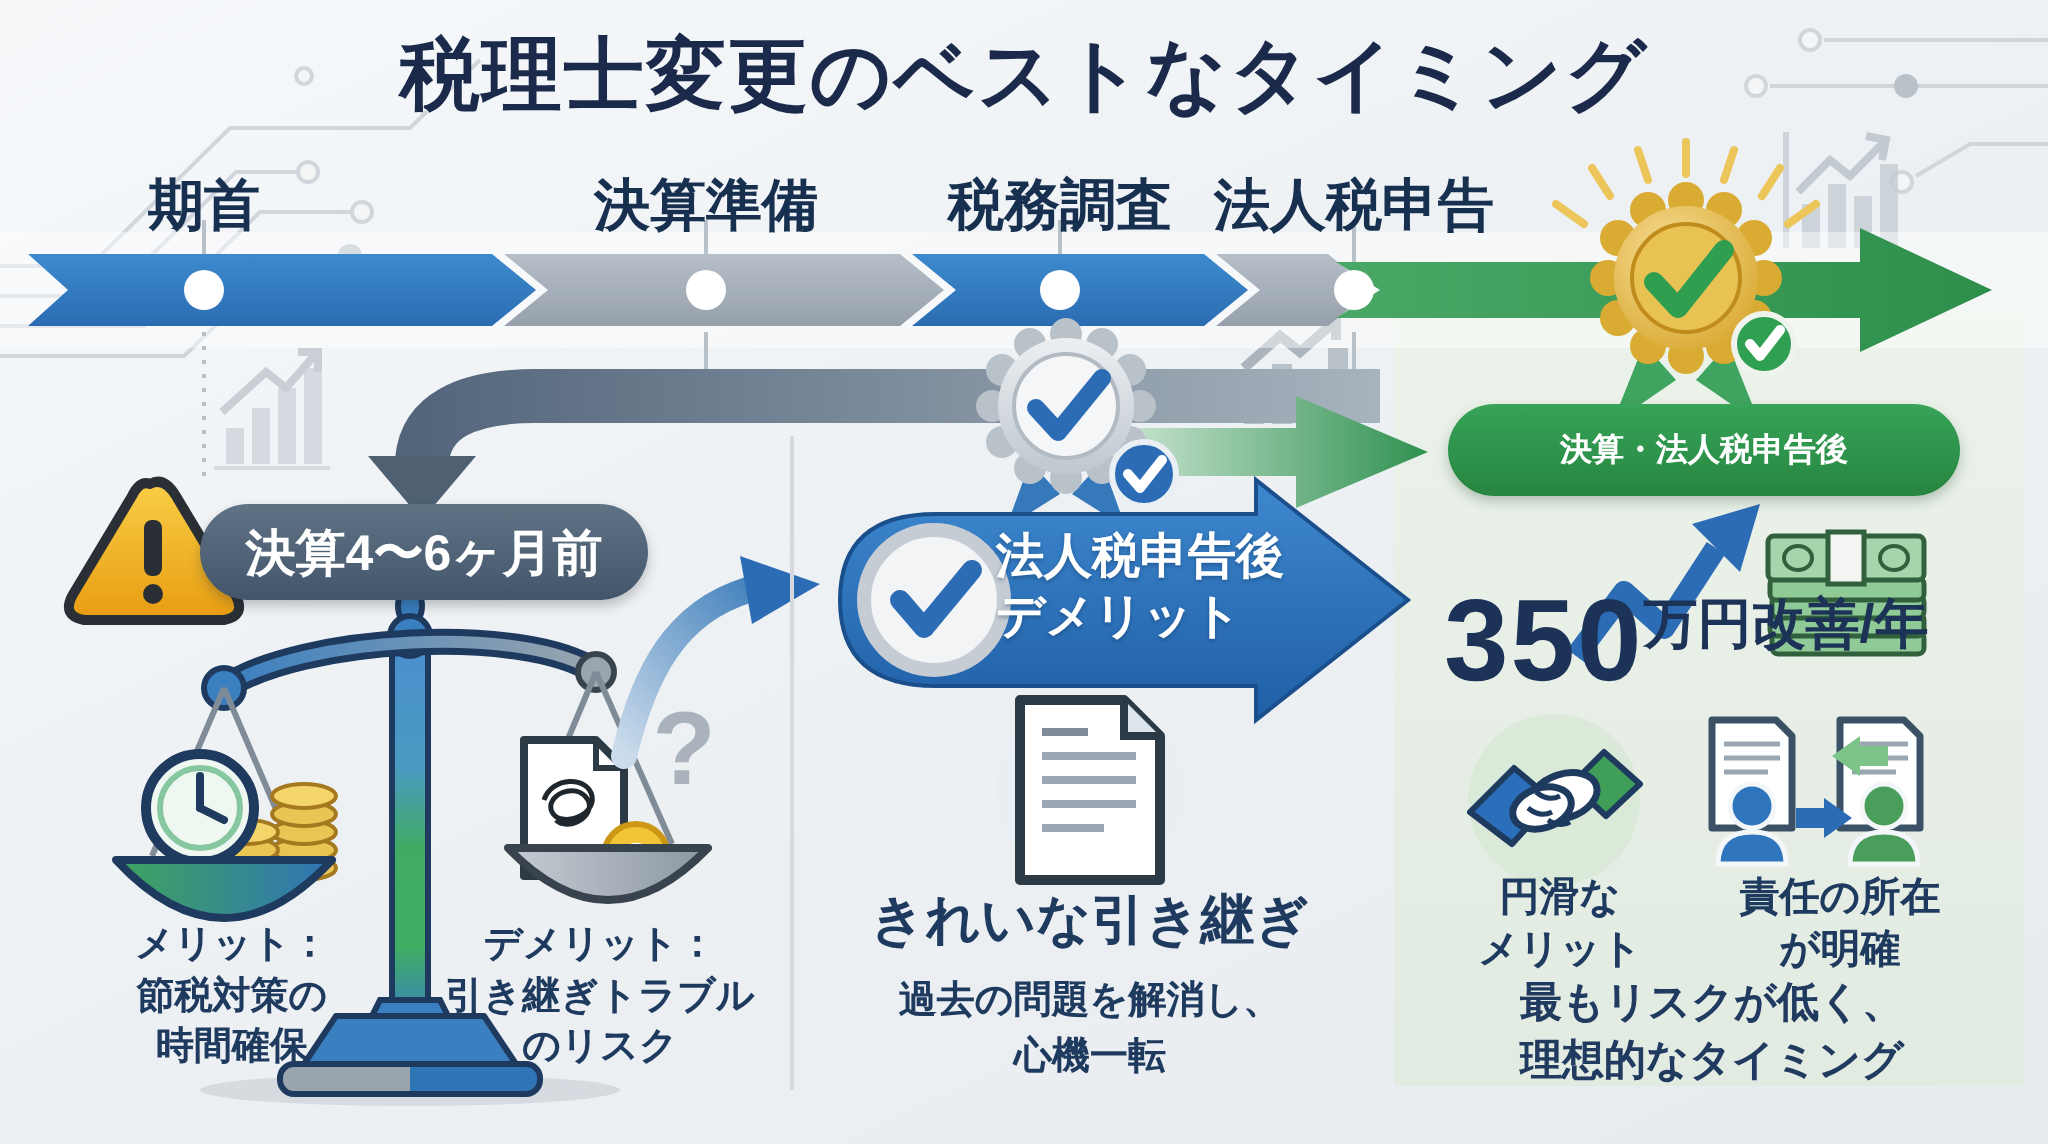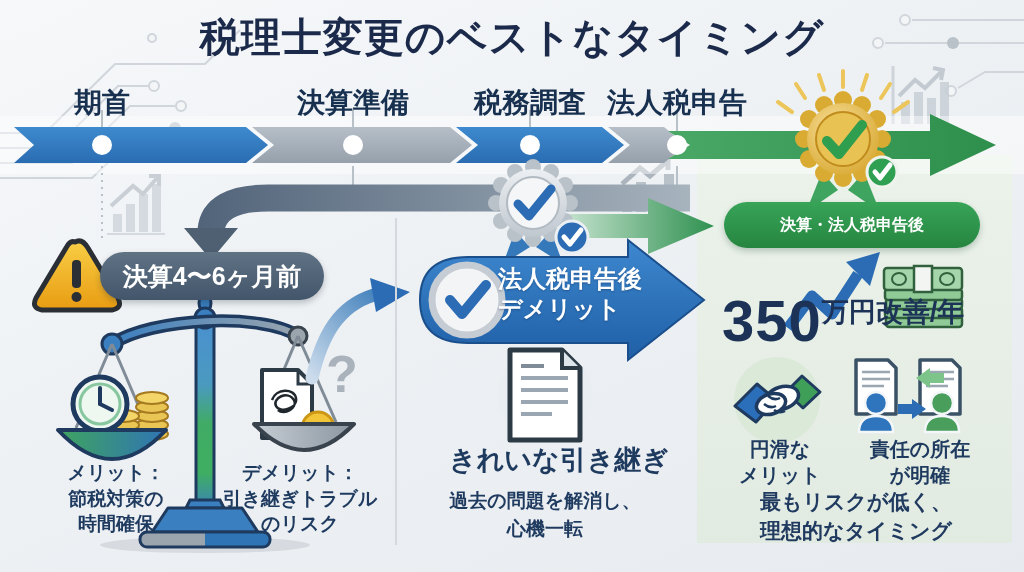--- a/index.html
+++ b/index.html
@@ -12,21 +12,21 @@
   .stage{top:84px;width:170px;font-size:28px;color:#17304f;z-index:2;}
   .pill{position:absolute;z-index:2;border-radius:26px;display:flex;align-items:center;justify-content:center;
     font-weight:bold;color:#fff;}
   .pill-slate{left:100px;top:252px;width:224px;height:48px;font-size:25px;
     background:linear-gradient(180deg,#607385,#43556a);box-shadow:0 3px 6px rgba(20,30,45,.25);text-align:center;}
   .pill-green{left:724px;top:202px;width:256px;height:46px;font-size:16px;border-radius:23px;
     background:linear-gradient(180deg,#37a458,#268540);box-shadow:0 3px 6px rgba(20,60,35,.25);}
   .banner-text{left:498px;top:264px;width:170px;text-align:left;font-size:24px;color:#fff;line-height:1.27;z-index:2;text-shadow:0 1px 2px rgba(10,40,80,.4);}
   .merit{left:38px;top:460px;width:156px;font-size:19px;line-height:1.35;z-index:2;}
   .demerit{left:214px;top:460px;width:172px;font-size:19px;line-height:1.35;z-index:2;}
-  .mid-head{left:407px;top:442px;width:304px;font-size:27px;z-index:2;}
+  .mid-head{left:393px;top:442px;width:304px;font-size:27px;z-index:2;}
   .mid-desc{left:393px;top:487px;width:304px;font-size:19px;line-height:1.45;z-index:2;}
   .improve{position:absolute;left:722px;top:294px;width:296px;display:flex;z-index:2;color:#1c3357;font-weight:bold;}
   .improve .amount{font-size:58px;line-height:.92;letter-spacing:1px;}
   .improve .unit{font-size:27px;padding-bottom:3px;}
   .benefit1{left:728px;top:436px;width:104px;font-size:20px;line-height:1.3;z-index:2;}
   .benefit2{left:852px;top:436px;width:136px;font-size:20px;line-height:1.3;z-index:2;}
   .summary{left:706px;top:487px;width:300px;font-size:21px;line-height:1.4;z-index:2;color:#203a60;}
   .panel-green{position:absolute;left:697px;top:155px;width:315px;height:388px;z-index:0;
     background:linear-gradient(180deg,#ebf2ea,#e2ebe2);}
   svg text{font-family:"Liberation Sans","DejaVu Sans",sans-serif;font-weight:bold;}

